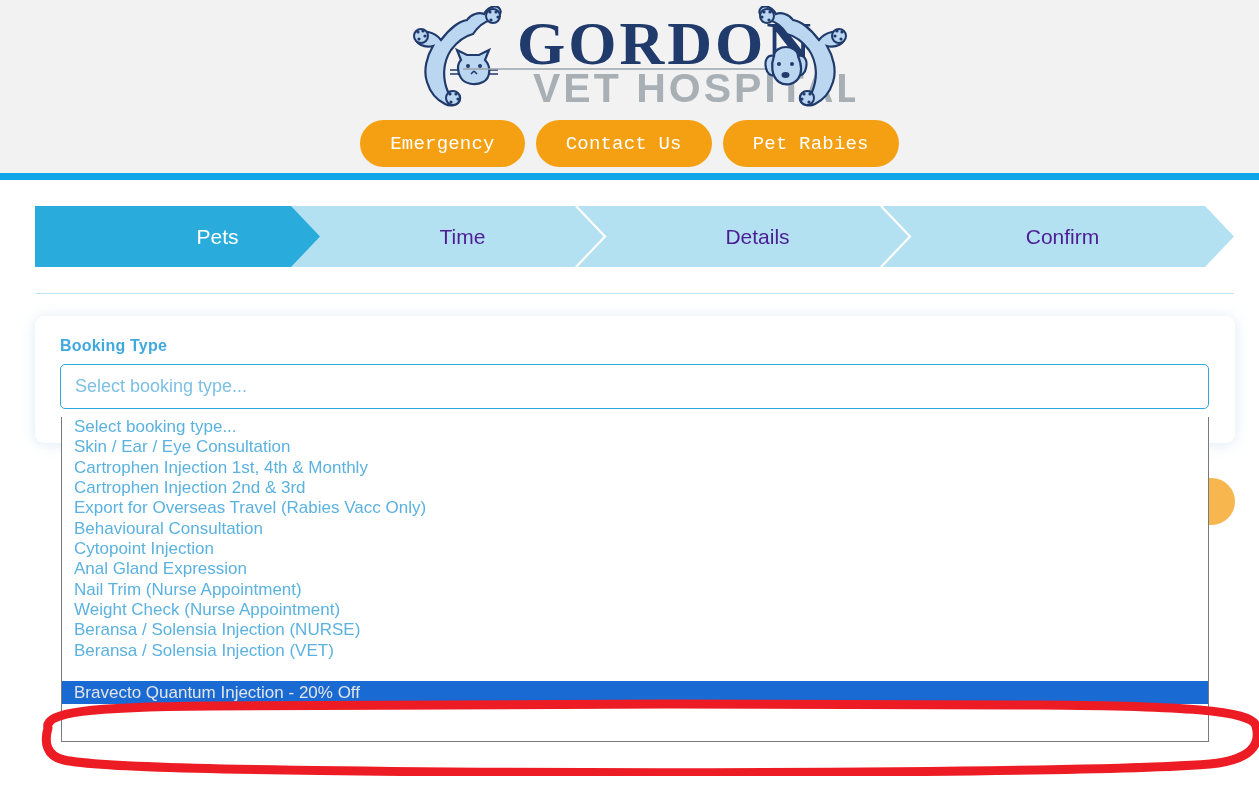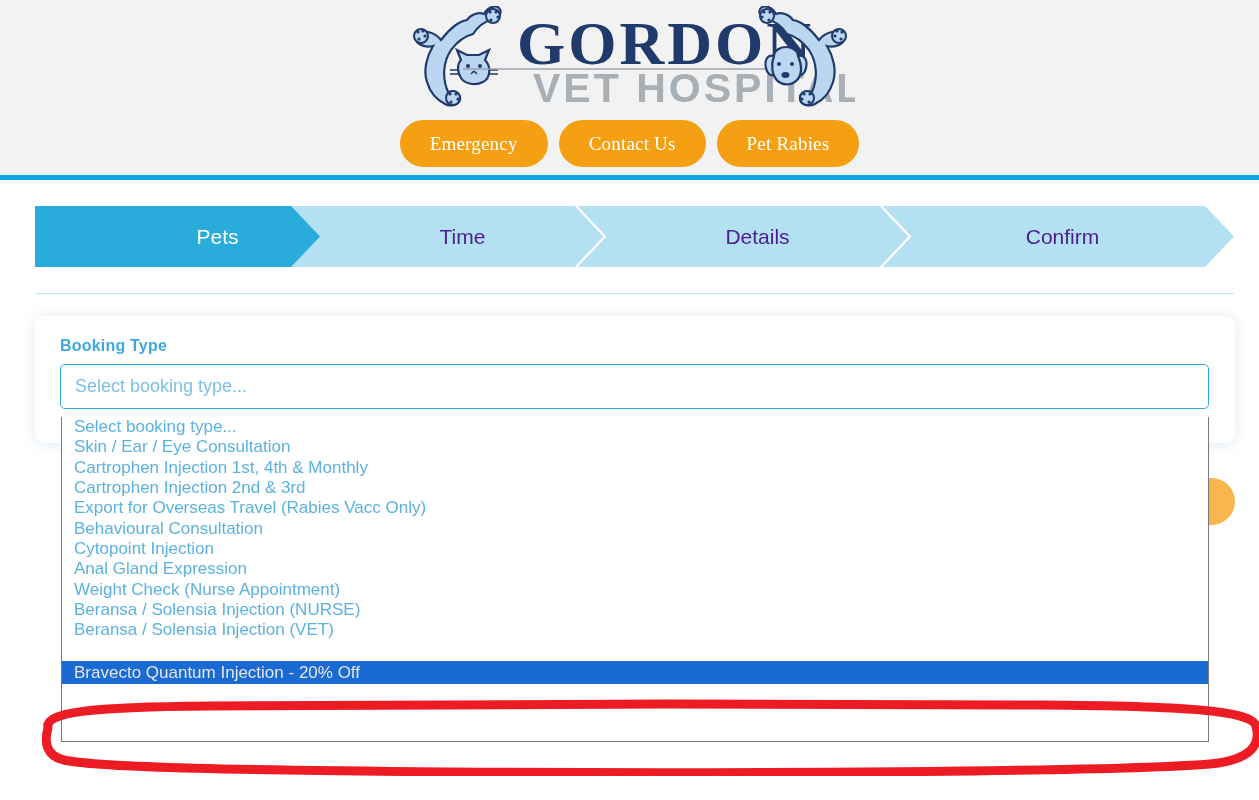--- a/index.html
+++ b/index.html
@@ -15,21 +15,21 @@
     position: relative;
   }
 
   
   .site-header {
     position: absolute;
     left: 0; top: 0;
     width: 1259px;
     height: 180px;
     background: #f2f2f2;
-    border-bottom: 5px solid #0ea5e9;
+    border-bottom: 7px solid #0ea5e9;
     box-sizing: border-box;
   }
 
   .logo-wrap {
     position: absolute;
     left: 0; top: 6px;
     width: 1259px;
     height: 104px;
     display: flex;
     align-items: center;
@@ -46,21 +46,21 @@
     gap: 11px;
   }
   .hdr-btn {
     background: #F5A012;
     color: #ffffff;
     border: none;
     border-radius: 26px;
     height: 47px;
     padding: 0 30px;
     font-size: 19px;
-    font-family: Liberation Serif, serif;
+    font-family: Liberation Mono, monospace;
     letter-spacing: .2px;
     cursor: pointer;
     display: inline-flex;
     align-items: center;
     justify-content: center;
     white-space: nowrap;
   }
 
   
   .stepper {
@@ -294,20 +294,21 @@
 
 <div class="dropdown" id="dropdown-list">
     <div class="dd-item">Select booking type...</div>
     <div class="dd-item">Skin / Ear / Eye Consultation</div>
     <div class="dd-item">Cartrophen Injection 1st, 4th &amp; Monthly</div>
     <div class="dd-item">Cartrophen Injection 2nd &amp; 3rd</div>
     <div class="dd-item">Export for Overseas Travel (Rabies Vacc Only)</div>
     <div class="dd-item">Behavioural Consultation</div>
     <div class="dd-item">Cytopoint Injection</div>
     <div class="dd-item">Anal Gland Expression</div>
+    <div class="dd-item">Nail Trim (Nurse Appointment)</div>
     <div class="dd-item">Weight Check (Nurse Appointment)</div>
     <div class="dd-item">Beransa / Solensia Injection (NURSE)</div>
     <div class="dd-item">Beransa / Solensia Injection (VET)</div>
     <div class="dd-item selected">Bravecto Quantum Injection - 20% Off</div>
   </div>
 
 <svg class="annotation" viewBox="0 0 1235 78">
   <path d="M18 30 C14 14 60 9 180 8 C400 6 760 5 1010 7 C1150 8 1222 12 1226 28 C1231 46 1222 62 1180 66 C1080 74 700 76 420 74 C220 72 70 70 34 62 C16 58 14 44 18 30 Z" fill="none" stroke="#ED1C24" stroke-width="9" stroke-linecap="round" stroke-linejoin="round"></path>
 </svg>
 

